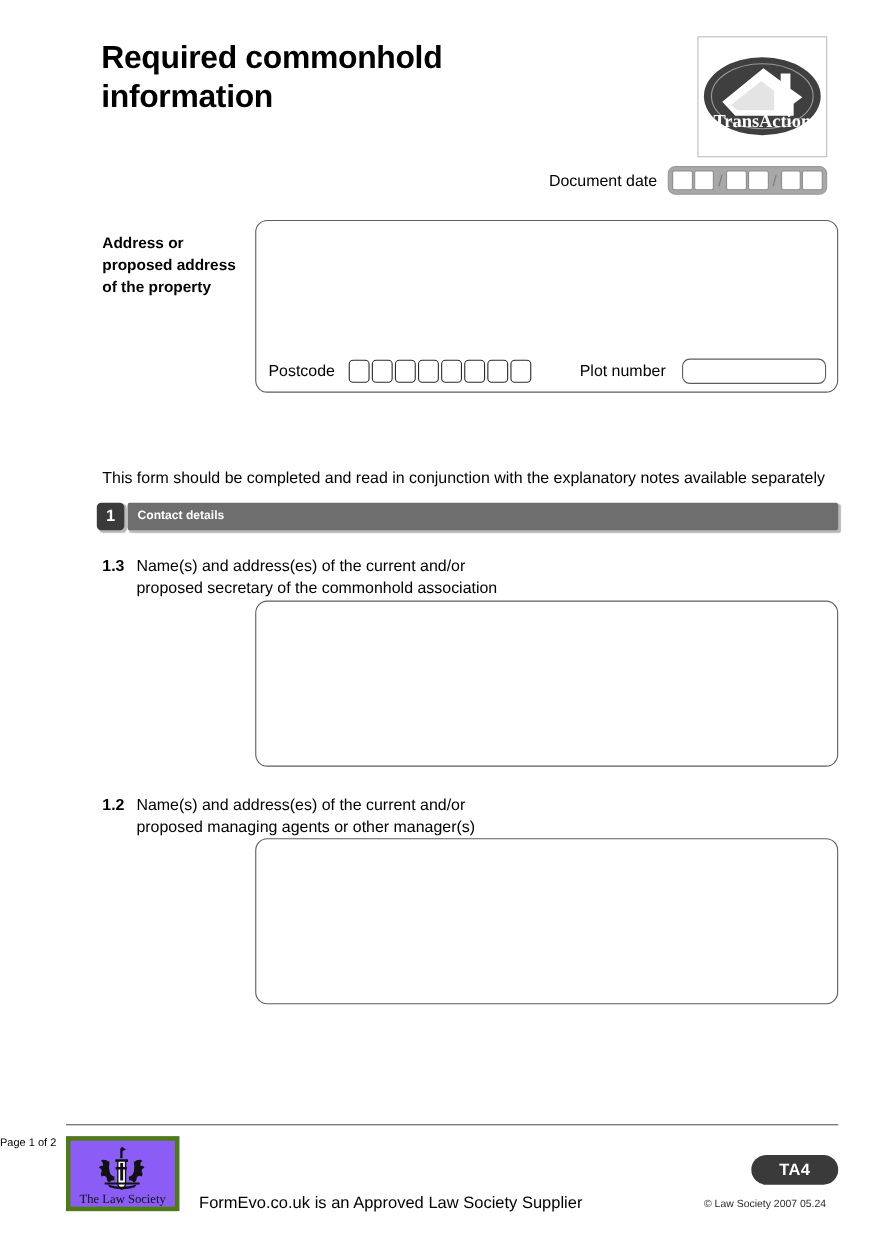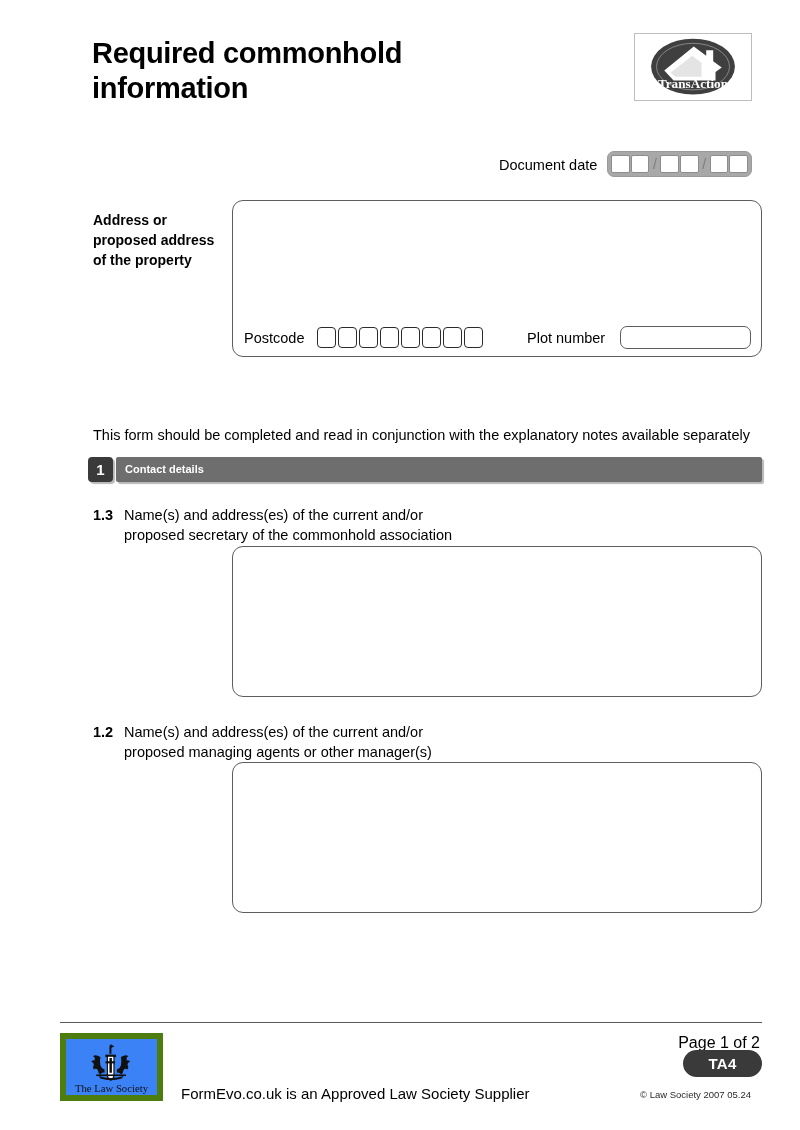--- a/index.html
+++ b/index.html
@@ -30,21 +30,21 @@
     line-height: 1.22;
     letter-spacing: -0.3px;
   }
 
   
   .logo-box {
     position: absolute;
     left: 634px;
     top: 33px;
     width: 118px;
-    height: 68px;
+    height: 110px;
     border: 1px solid #bdbdbd;
     background: #ffffff;
     box-sizing: border-box;
   }
   .logo-box svg { display: block; width: 100%; height: 100%; }
 
   
   .docdate-label {
     position: absolute;
     left: 499px;
@@ -234,32 +234,32 @@
     width: 702px;
     height: 1px;
     background: #5a5a5a;
   }
   .ls-logo {
     position: absolute;
     left: 60px;
     top: 1033px;
     width: 103px;
     height: 68px;
-    border: 6px solid #4d7c0f;
-    background: #3b82f6;
+    border: 4px solid #4d7c0f;
+    background: #8b5cf6;
     box-sizing: border-box;
   }
   .ls-logo svg { display: block; width: 100%; height: 100%; }
   .page-num {
     position: absolute;
     left: 0;
     top: 1034px;
     width: 760px;
-    text-align: right;
-    font-size: 16px;
+    text-align: left;
+    font-size: 10px;
   }
   .supplier-line {
     position: absolute;
     left: 181px;
     top: 1085px;
     font-size: 15px;
   }
   .ta-pill {
     position: absolute;
     left: 683px;

